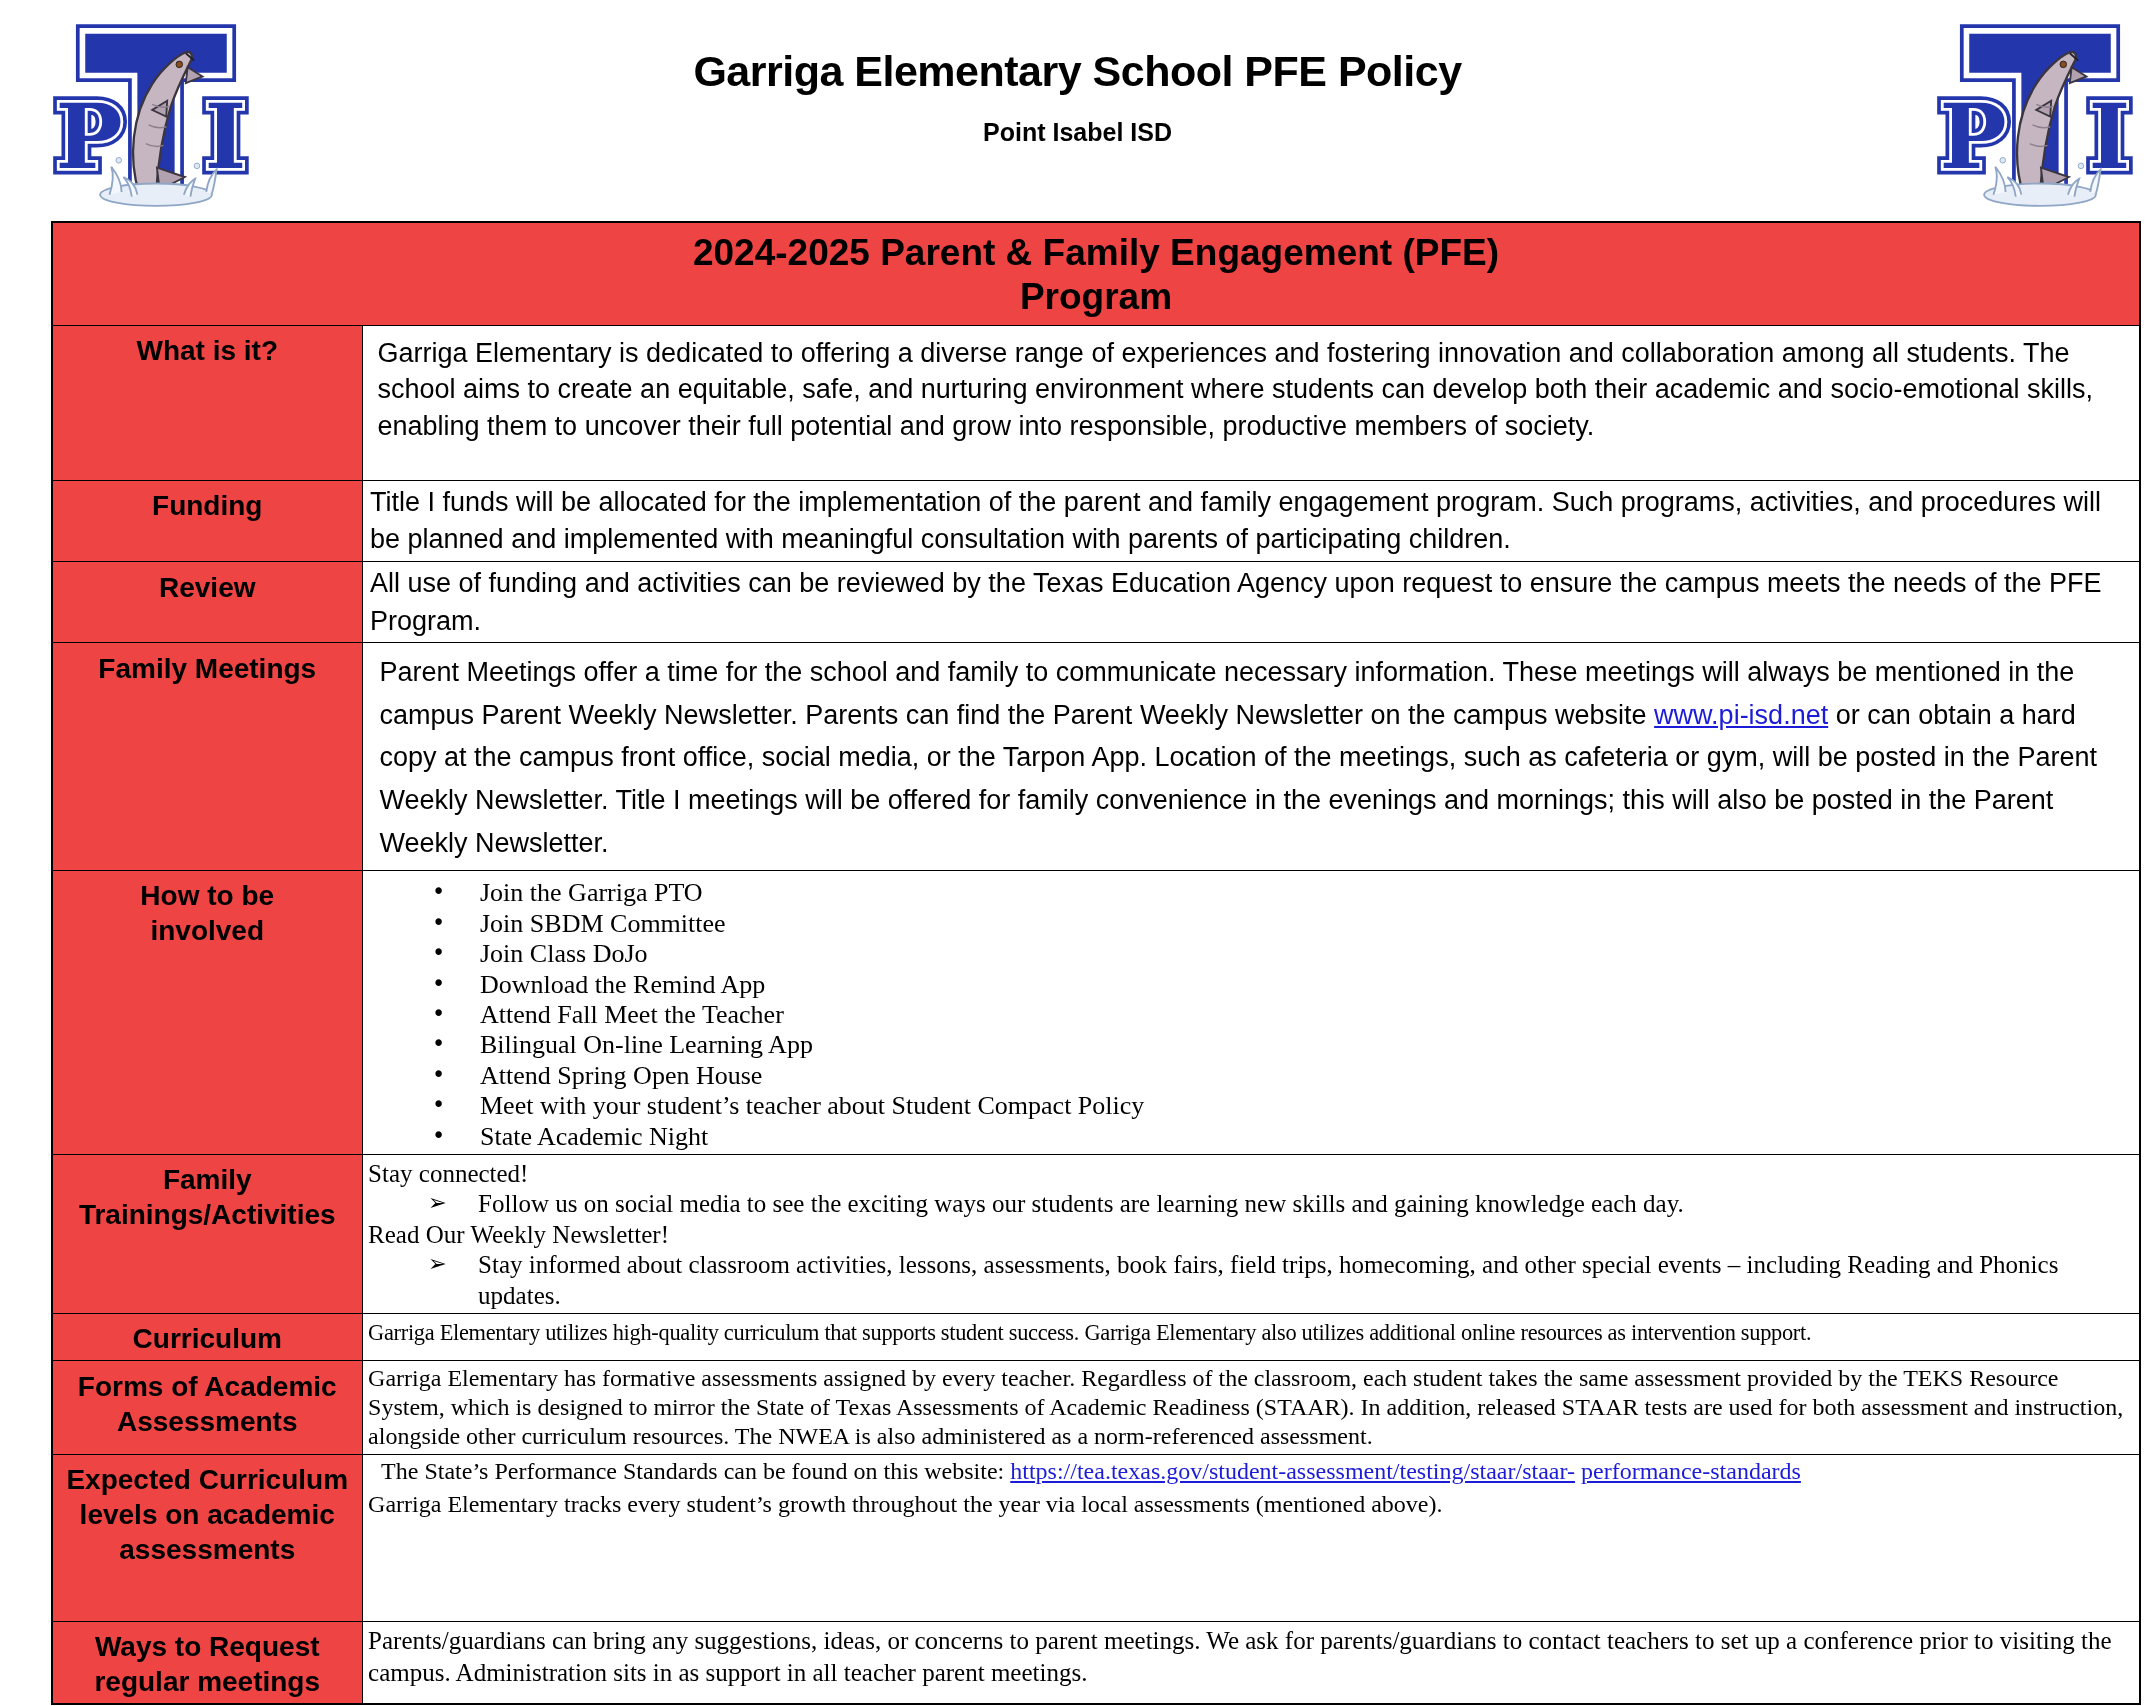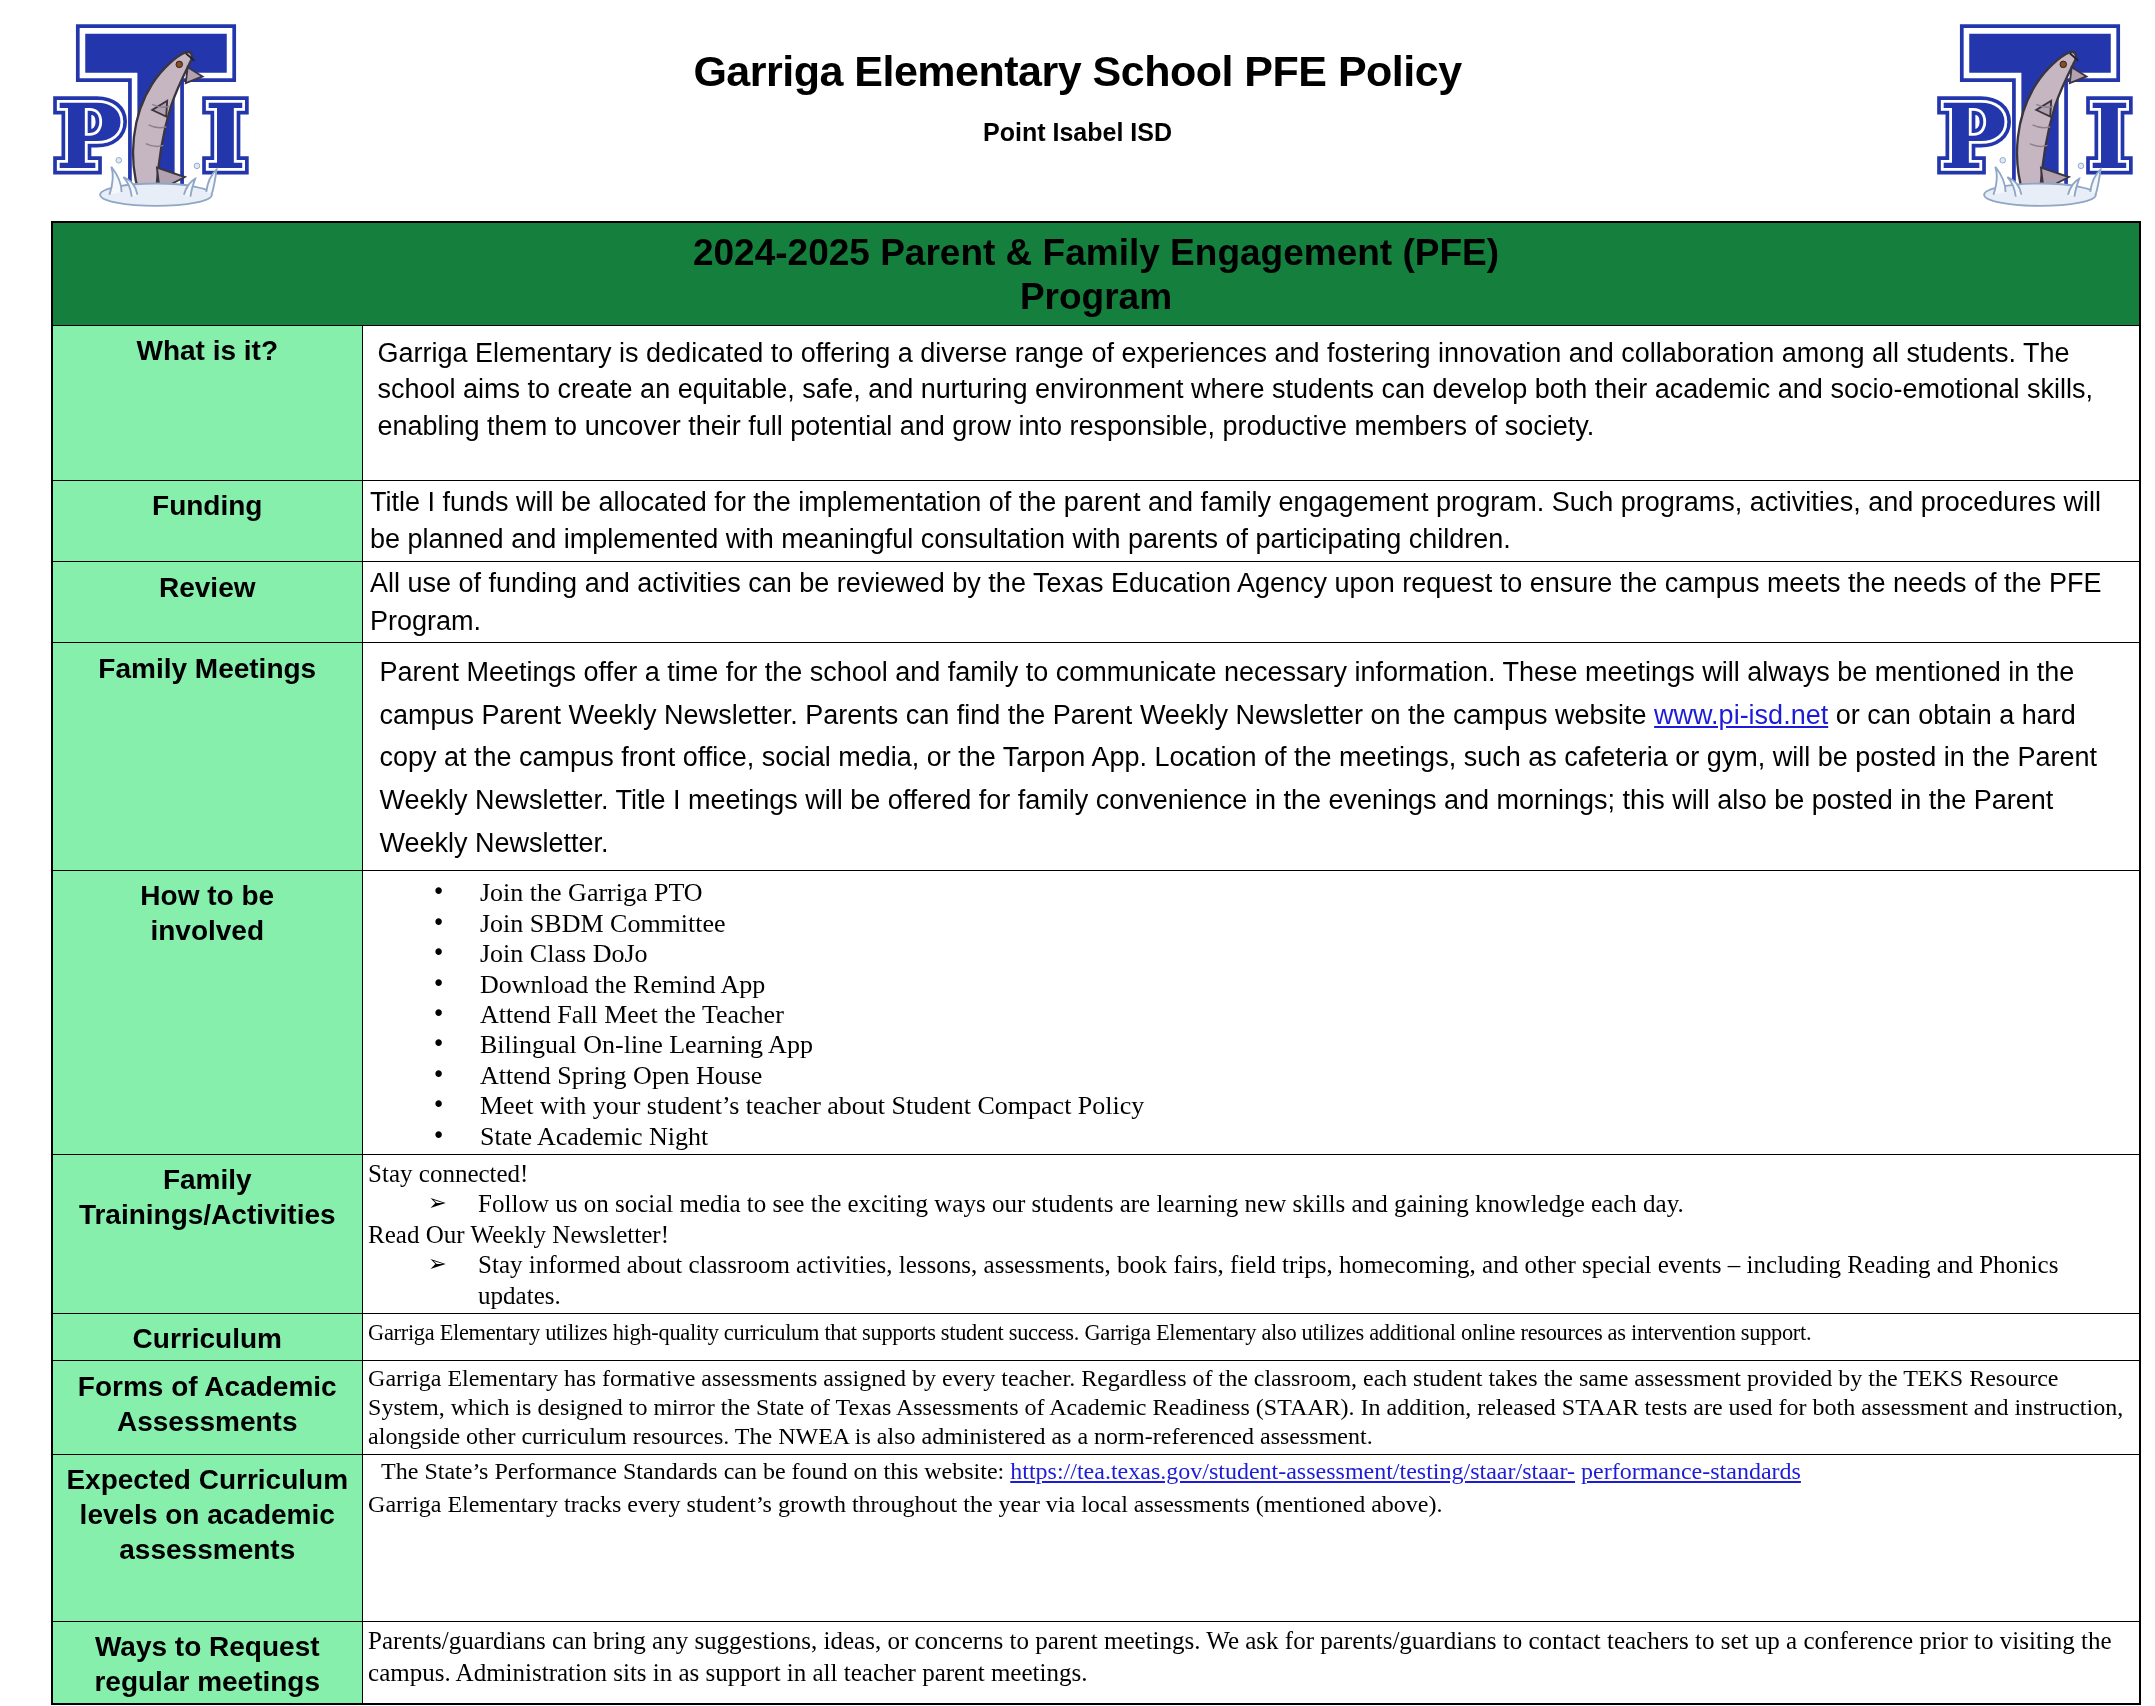--- a/index.html
+++ b/index.html
@@ -24,29 +24,29 @@
   table.pfe {
     position:absolute; left:51px; top:221px;
     width:2090px;
     border-collapse:collapse;
     table-layout:fixed;
     border:2.8px solid #000;
   }
   table.pfe td { border:1.9px solid #000; vertical-align:top; overflow:hidden; }
 
   td.hdr {
-    background:#15803d;
+    background:#ef4444;
     text-align:center;
     font-weight:bold;
     font-size:37px;
     line-height:1.2;
     padding:7.5px 0 5.6px 0;
   }
   td.lbl {
-    background:#86efac;
+    background:#ef4444;
     text-align:center;
     font-weight:bold;
     font-size:28px;
     line-height:1.25;
     padding:7.5px 3.7px 3.7px 3.7px;
   }
   td.lbl .lbl-inner { display:inline-block; }
   .w-narrow { max-width:168px; }
   .lbl-sm { font-size:24px; }
 

